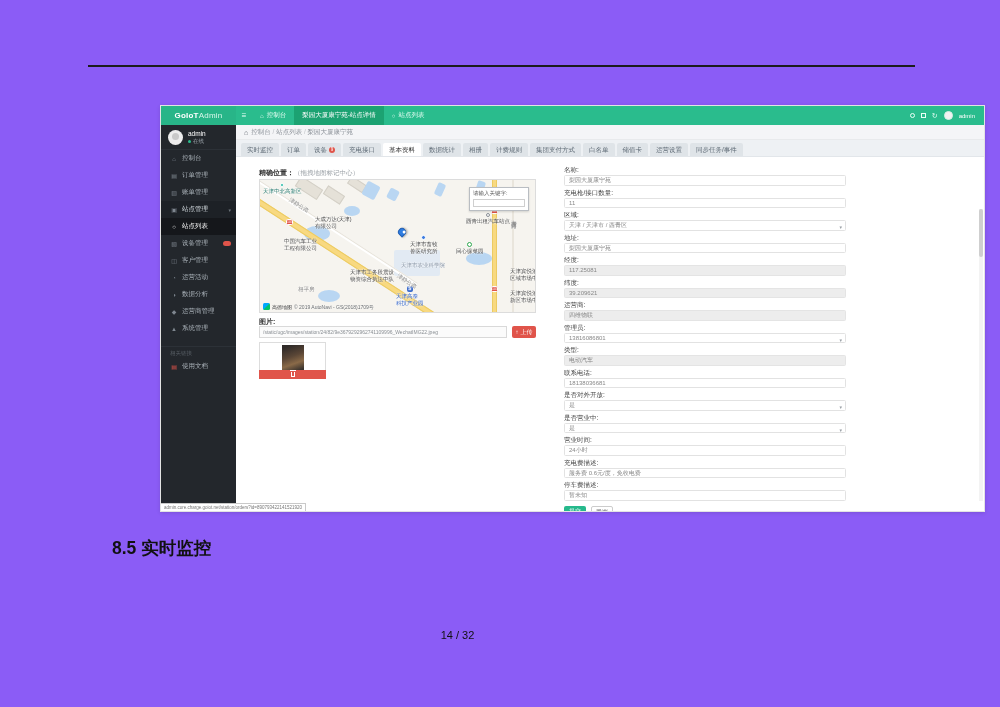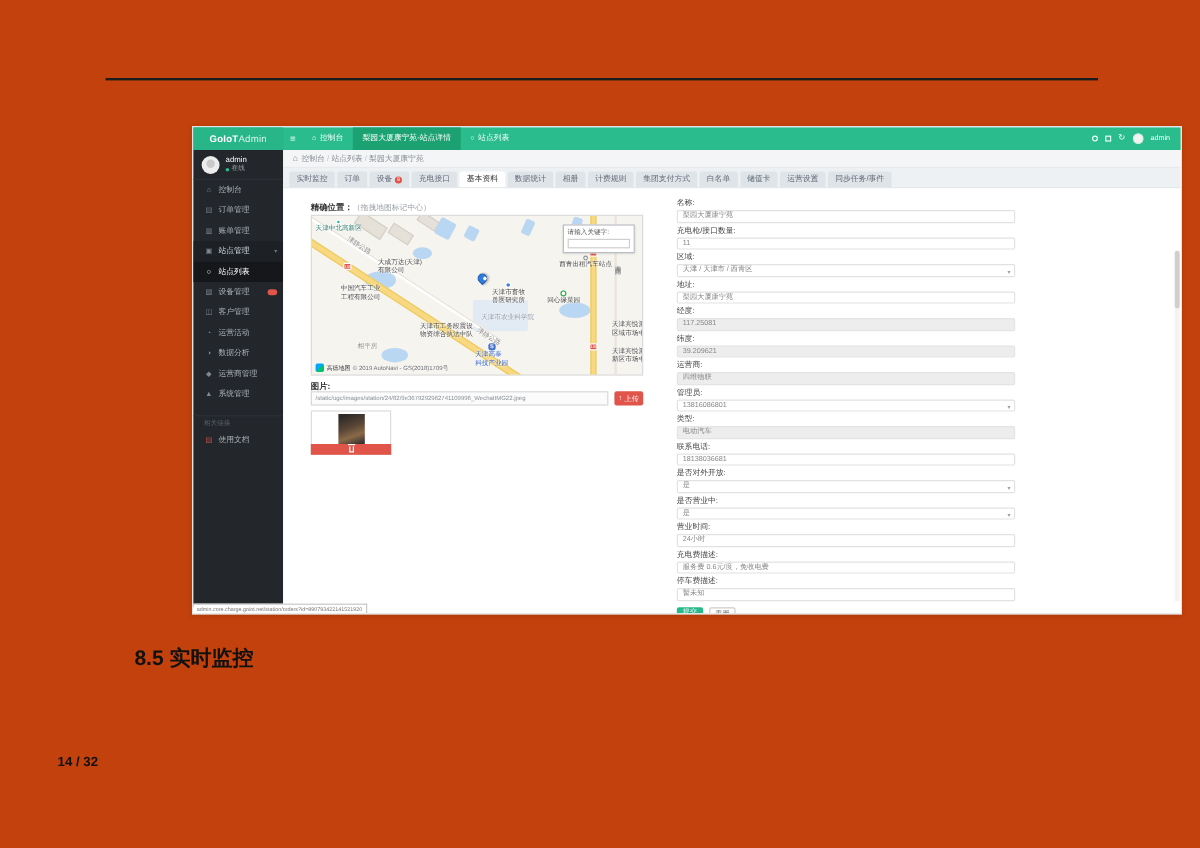--- a/index.html
+++ b/index.html
@@ -1,18 +1,18 @@
 <!DOCTYPE html>
 <html><head>
 <meta charset="utf-8">
 <style>
   * { margin:0; padding:0; box-sizing:border-box; }
   html,body { background:#fff; }
   body { font-family:"Liberation Sans","DejaVu Sans",sans-serif; }
-  .page { position:relative; width:1000px; height:707px; background:#c2410c; overflow:hidden;padding-left:24px; }
+  .page { position:relative; width:1000px; height:707px; background:#8b5cf6; overflow:hidden;padding-left:24px; }
   .toprule { position:absolute; left:88px; top:65px; width:827px; height:1.5px; background:#1c1c1c; }
 
   
   .win { position:absolute; left:160px; top:105px; width:825px; height:407px; background:#fff; border:1px solid #e3e3e3; box-shadow:0 1px 4px rgba(0,0,0,.12); overflow:hidden; }
 
   
   .topbar { position:absolute; left:0; top:0; right:0; height:19px; background:#2abc8d; display:flex; align-items:stretch; color:#fff; }
   .brand { width:75px; display:flex; align-items:center; justify-content:center; font-size:8px; letter-spacing:.2px; background:#28b588; }
   .brand b { font-weight:bold; } .brand span { font-weight:normal; color:#d8f6ea; }
   .tb-burger { width:16px; display:flex; align-items:center; justify-content:center; font-size:8px; color:#eafff6; }
@@ -110,21 +110,21 @@
   .btn-submit { width:22px; height:11px; background:#26b98c; color:#fff; font-size:6px; line-height:11px; text-align:center; border-radius:2px; cursor:pointer; }
   .btn-reset { width:22px; height:11px; background:#fff; border:1px solid #ccc; color:#666; font-size:6px; line-height:10px; text-align:center; border-radius:2px; cursor:pointer; }
 
   
   .vscroll { position:absolute; right:1px; top:52px; width:4px; bottom:10px; background:#f3f3f3; }
   .vthumb { position:absolute; left:0; top:0; width:4px; height:48px; background:#cfcfcf; border-radius:2px; }
   .urlbox { position:absolute; left:0; bottom:0; background:#fff; border:1px solid #c9c9c9; border-left:none; border-bottom:none; font-size:4.5px; color:#777; padding:1px 3px; max-width:180px; white-space:nowrap; overflow:hidden; }
 
   
   .doc-head { position:absolute; left:112px; top:536px; font-size:17.5px; font-weight:bold; color:#111; }
-  .doc-page { position:absolute; left:0; top:629px; width:915px; text-align:left; font-size:11px; font-weight:bold; color:#111;margin-left:48px; }
+  .doc-page { position:absolute; left:0; top:629px; width:915px; text-align:center; font-size:11px; font-weight:normal; color:#111; }
 </style>
 </head>
 <body>
 
 <div class="page">
   <div class="toprule"></div>
 
   <div class="win">
 
     <div class="topbar">

